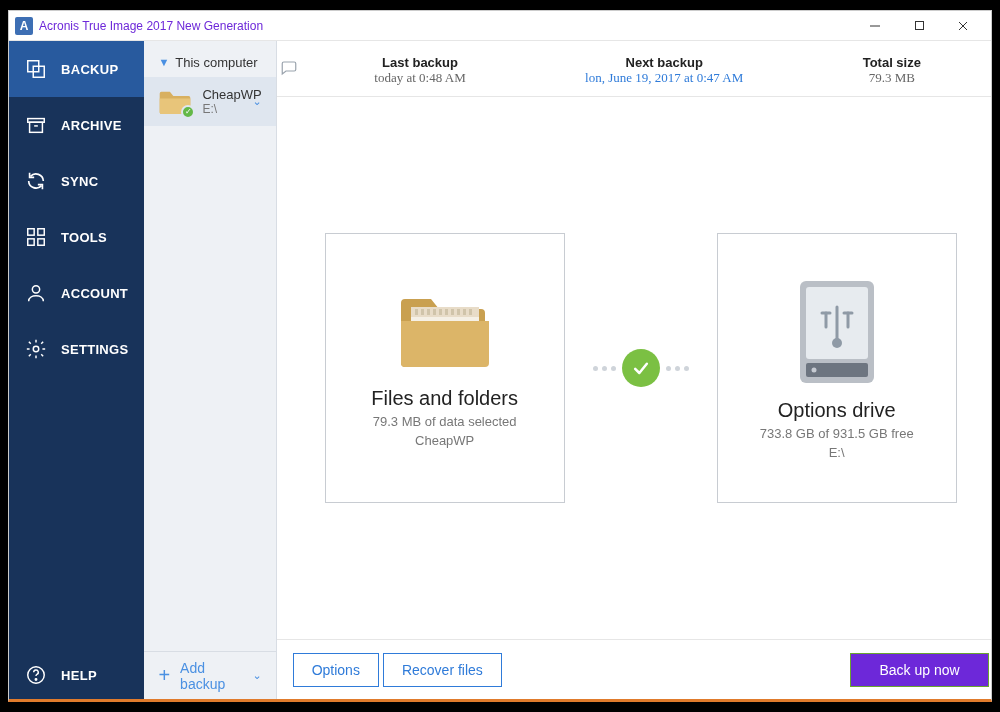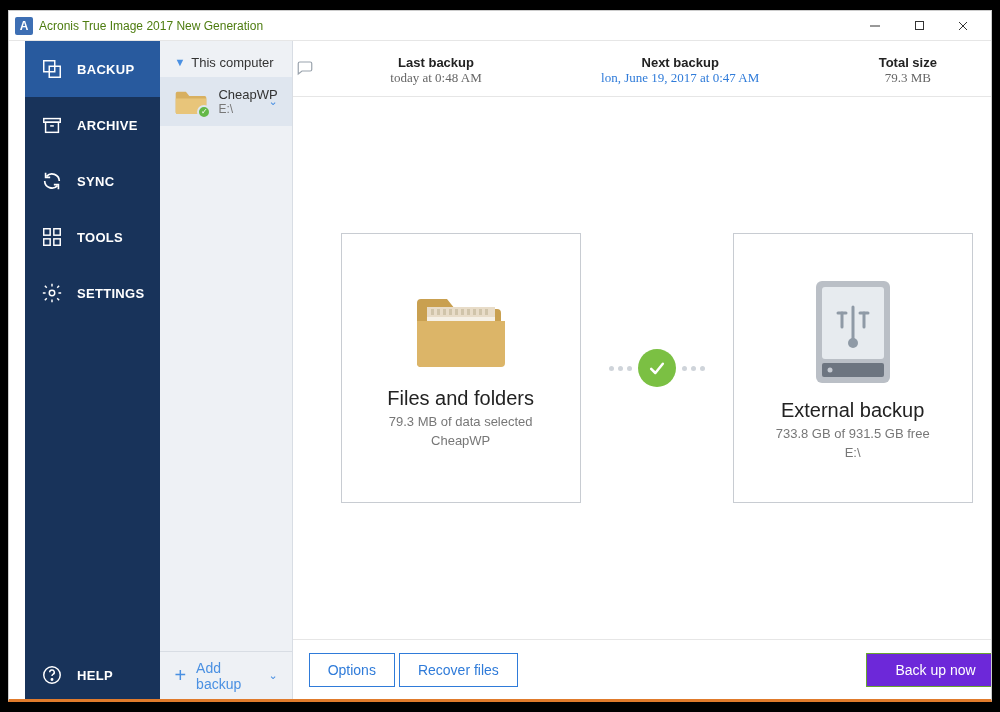--- a/index.html
+++ b/index.html
@@ -1,24 +1,24 @@
 <!DOCTYPE html>
 <html><head>
 <meta charset="utf-8">
 <style>
 * { box-sizing: border-box; margin: 0; padding: 0; font-family: "Segoe UI", Arial, sans-serif; }
 body { background: #000; display: flex; justify-content: center; align-items: center; height: 712px; width: 1000px; }
 .window { width: 984px; height: 692px; background: #fff; border: 1px solid #ccc; display: flex; flex-direction: column; border-bottom: 3px solid #e07b2c; }
 .titlebar { height: 30px; background: #fff; display: flex; align-items: center; padding: 0 6px; border-bottom: 1px solid #e6e6e6; }
 .titlebar-icon { width: 18px; height: 18px; background: #3d6fb4; color: #fff; display: flex; align-items: center; justify-content: center; font-size: 12px; font-weight: bold; margin-right: 6px; border-radius: 2px; }
-.titlebar-title { font-size: 12px; color: #4d7c0f; flex: 1; }
+.titlebar-title { font-size: 12px; color: #6d28d9; flex: 1; }
 .win-controls { display: flex; gap: 0; }
 .win-btn { width: 44px; height: 28px; display: flex; align-items: center; justify-content: center; font-size: 13px; color: #333; cursor: pointer; }
 .body { flex: 1; display: flex; overflow: hidden; }
-.sidebar { width: 158px; background: #18335a; display: flex; flex-direction: column; color: #fff; margin-left: 16px; }
+.sidebar { width: 158px; background: #18335a; display: flex; flex-direction: column; color: #fff; }
 .sidebar-items { flex: 1; }
 .sidebar-item { display: flex; align-items: center; height: 56px; padding: 0 16px; cursor: pointer; font-size: 13px; font-weight: 600; letter-spacing: 0.3px; }
 .sidebar-item.active { background: #285a9e; }
 .sidebar-item .icon { width: 22px; height: 22px; margin-right: 14px; display: flex; align-items: center; justify-content: center; }
 .sidebar-bottom { border-top: 1px solid rgba(255,255,255,0); }
 .sidebar-bottom .sidebar-item { height: 48px; }
 
 .middle-col { width: 220px; background: #eef1f5; border-right: 1px solid #d8dde4; display: flex; flex-direction: column; }
 .mc-header { display: flex; align-items: center; height: 36px; padding: 6px 14px 0 14px; font-size: 13px; color: #333; }
 .mc-header .chev { color: #4a90e2; margin-right: 6px; font-size: 11px; }
@@ -123,20 +123,29 @@
         <div class="sidebar-item">
           <span class="icon">
             <svg width="22" height="22" viewBox="0 0 24 24" fill="none" stroke="#fff" stroke-width="1.6">
                 <rect x="3" y="3" width="7" height="7"></rect>
                 <rect x="14" y="3" width="7" height="7"></rect>
                 <rect x="3" y="14" width="7" height="7"></rect>
                 <rect x="14" y="14" width="7" height="7"></rect>
               </svg>
           </span>
           <span>TOOLS</span>
+        </div>
+        <div class="sidebar-item">
+          <span class="icon">
+            <svg width="22" height="22" viewBox="0 0 24 24" fill="none" stroke="#fff" stroke-width="1.6">
+                <circle cx="12" cy="8" r="4"></circle>
+                <path d="M4 21c0-4 4-6 8-6s8 2 8 6"></path>
+              </svg>
+          </span>
+          <span>ACCOUNT</span>
         </div>
         <div class="sidebar-item">
           <span class="icon">
             <svg width="22" height="22" viewBox="0 0 24 24" fill="none" stroke="#fff" stroke-width="1.6">
                 <circle cx="12" cy="12" r="3"></circle>
                 <path d="M12 2v3M12 19v3M4.2 4.2l2.1 2.1M17.7 17.7l2.1 2.1M2 12h3M19 12h3M4.2 19.8l2.1-2.1M17.7 6.3l2.1-2.1"></path>
               </svg>
           </span>
           <span>SETTINGS</span>
         </div>
@@ -260,21 +269,21 @@
                 <circle cx="41" cy="66" r="5" fill="#8f9aa6" stroke="none"></circle>
                 <path d="M30 50V36"></path>
                   <path d="M52 50V36"></path>
                 <path d="M26 36h8"></path>
                   <path d="M48 36h8"></path>
               </g>
               <rect x="10" y="86" width="62" height="14" rx="2" fill="#6d7580"></rect>
               <circle cx="18" cy="93" r="2.5" fill="#c6cbd2"></circle>
             </svg>
           </div>
-          <div class="card-title">External backup</div>
+          <div class="card-title">Options drive</div>
           <div class="card-sub">733.8 GB of 931.5 GB free</div>
           <div class="card-sub">E:\</div>
         </div>
       </div>
 
       <div class="footer">
         <div class="btn">
             <span>Options</span>
           </div>
         <div class="btn">

